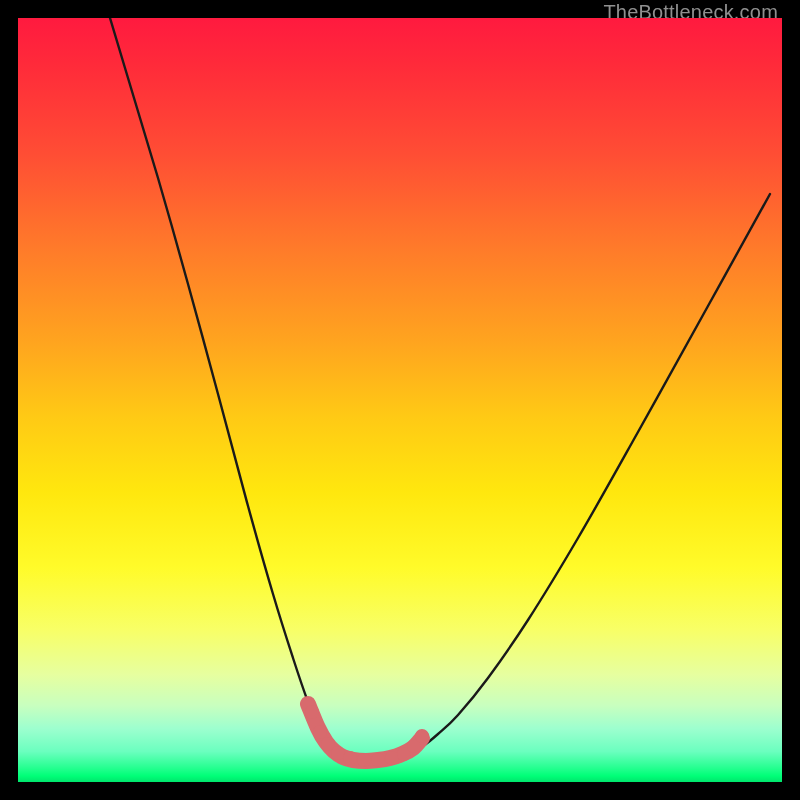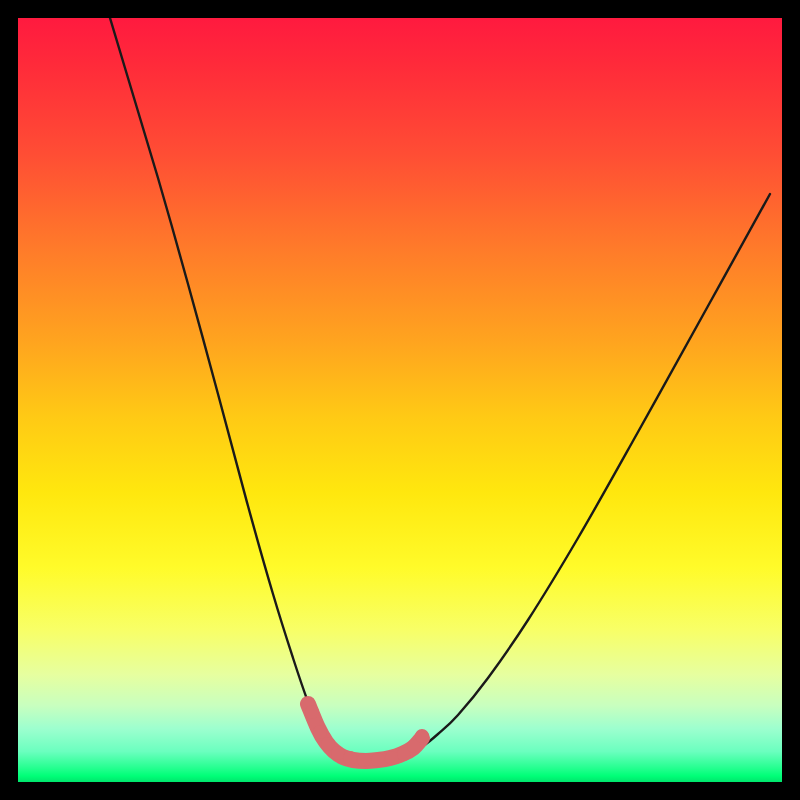--- a/index.html
+++ b/index.html
@@ -66,20 +66,21 @@
     font-size: 20px;
     font-weight: 500;
     letter-spacing: 0.2px;
     user-select: none;
   }
 </style>
 </head>
 <body>
 
 <div class="stage">
+  <div class="watermark">TheBottleneck.com</div>
 
   <div class="plot">
     <div class="gradient"></div>
     <svg class="curve-svg" viewBox="0 0 764 764" preserveAspectRatio="none">
       <path id="curve-path" fill="none" stroke="#1a1a1a" stroke-width="2.4" stroke-linecap="round" stroke-linejoin="round" d="M 92 0 C 95.2 10.8, 101.4 31.2, 110 60 C 118.6 88.8, 129.2 122.9, 140 160 C 150.8 197.1, 159.2 227.1, 170 266 C 180.8 304.9, 189.2 336.0, 200 376 C 210.8 416.0, 220.1 452.0, 230 488 C 239.9 524.0, 246.9 548.6, 255 576 C 263.1 603.4, 268.7 620.6, 275 640 C 281.3 659.4, 285.5 671.8, 290 684 C 294.5 696.2, 296.8 700.8, 300 708 C 303.2 715.2, 305.3 719.5, 308 724 C 310.7 728.5, 312.5 730.3, 315 733 C 317.5 735.7, 319.3 737.4, 322 739 C 324.7 740.6, 326.8 741.3, 330 742 C 333.2 742.7, 335.5 743.0, 340 743 C 344.5 743.0, 349.2 742.5, 355 742 C 360.8 741.5, 365.7 741.1, 372 740 C 378.3 738.9, 384.1 738.2, 390 736 C 395.9 733.8, 399.6 731.6, 405 728 C 410.4 724.4, 413.7 721.6, 420 716 C 426.3 710.4, 431.0 707.1, 440 697 C 449.0 686.9, 457.4 677.1, 470 660 C 482.6 642.9, 493.8 627.2, 510 602 C 526.2 576.8, 540.2 553.8, 560 520 C 579.8 486.2, 596.6 455.8, 620 414 C 643.4 372.2, 666.2 330.8, 690 288 C 713.8 245.2, 740.8 196.2, 752 176"></path>
       <path id="accent-path" fill="none" stroke="#d86a6d" stroke-width="16" stroke-linecap="round" stroke-linejoin="round" d="M 290 686 C 291.8 690.3, 296.8 703.2, 300 710 C 303.2 716.8, 305.1 719.9, 308 724 C 310.9 728.1, 312.9 730.3, 316 733 C 319.1 735.7, 321.6 737.4, 325 739 C 328.4 740.6, 330.9 741.3, 335 742 C 339.1 742.7, 343.5 743.0, 348 743 C 352.5 743.0, 355.7 742.5, 360 742 C 364.3 741.5, 367.7 741.1, 372 740 C 376.3 738.9, 379.9 737.8, 384 736 C 388.1 734.2, 391.4 732.9, 395 730 C 398.6 727.1, 402.4 721.8, 404 720"></path>
       <g id="accent-dots">
           <circle cx="294" cy="694" r="7" fill="#d86a6d"></circle>
           <circle cx="302" cy="714" r="7" fill="#d86a6d"></circle>
           <circle cx="310" cy="726" r="7" fill="#d86a6d"></circle>

